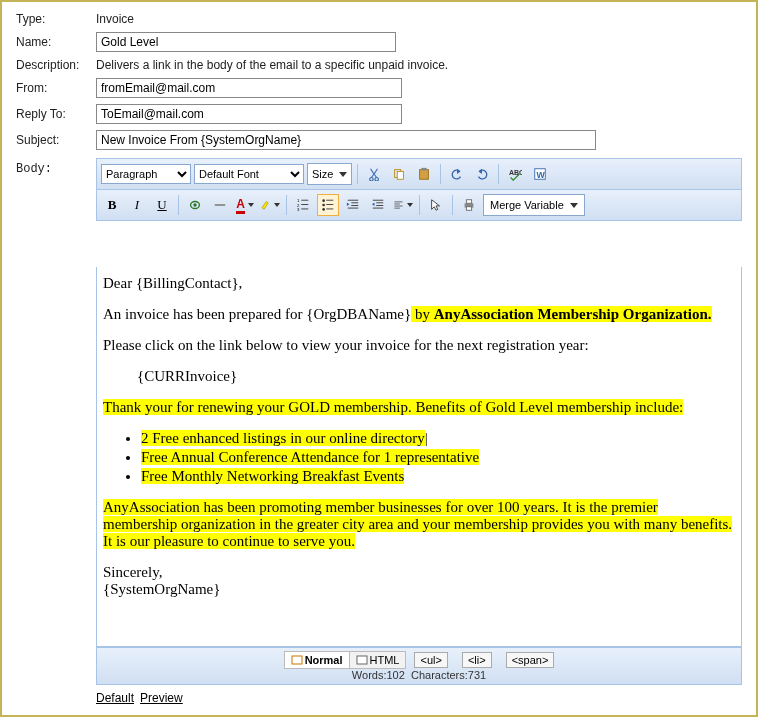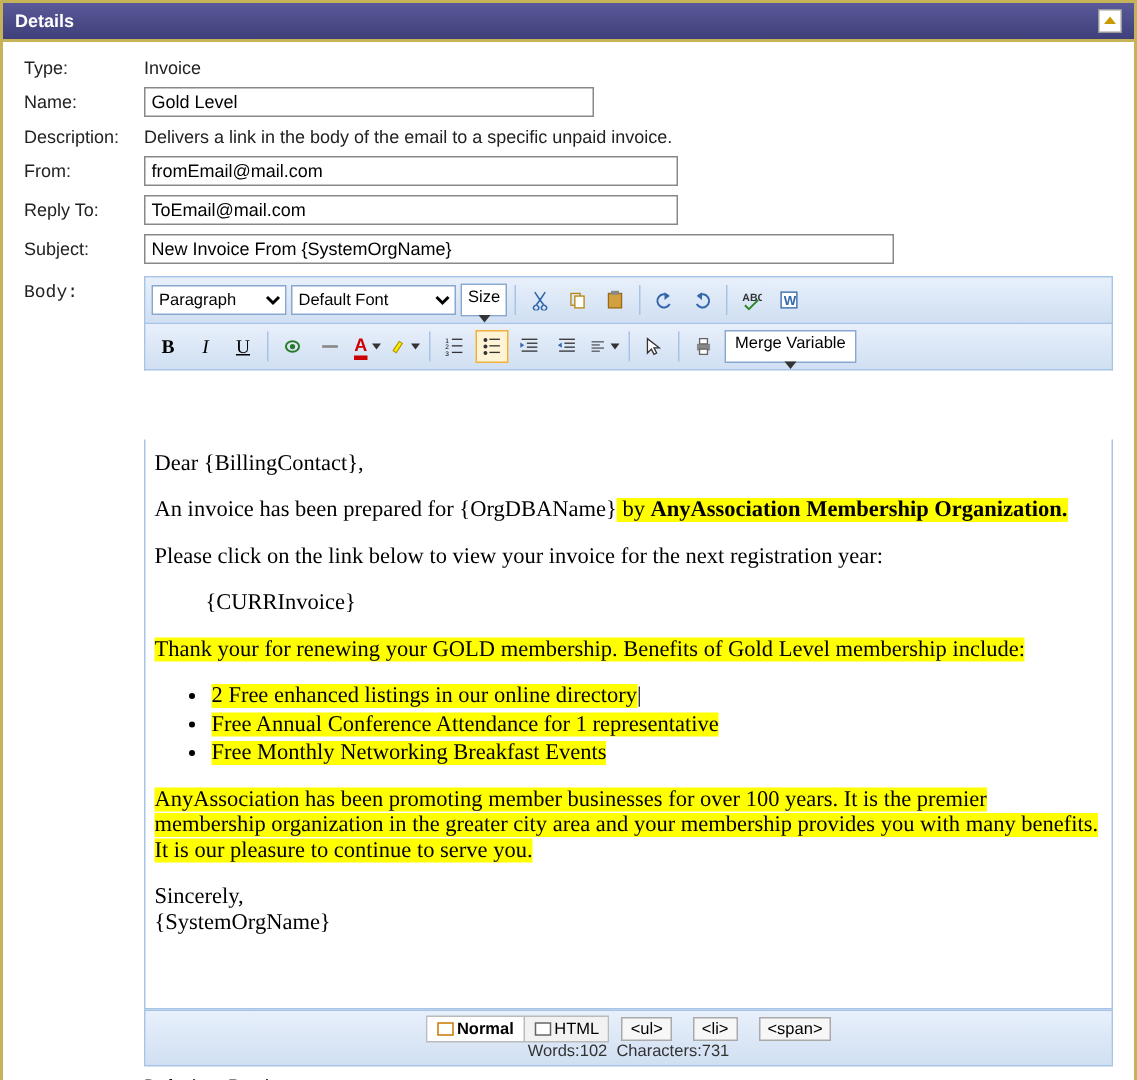--- a/index.html
+++ b/index.html
@@ -7,64 +7,56 @@
 .panel { border: 2px solid #c5b358; }
 .panel-header { background: linear-gradient(#5a5a9a, #3f3f7a); color: #fff; font-weight: bold; padding: 4px 8px; display: flex; justify-content: space-between; align-items: center; border-bottom: 2px solid #c5b358; }
 .collapse-btn { width: 16px; height: 16px; background: #fff; border: 1px solid #999; display: flex; align-items: center; justify-content: center; cursor: pointer; }
 .collapse-btn svg { width: 10px; height: 10px; }
 .panel-body { padding: 10px 14px 10px 14px; background: #fff; }
 .form-row { display: flex; align-items: center; margin-bottom: 6px; }
 .form-label { width: 80px; font-size: 12px; color: #222; }
 .form-value { font-size: 12px; color: #222; }
 .text-input { border: 1px solid #888; padding: 2px 4px; font-size: 12px; background: #fff; height: 20px; }
 .w-name { width: 300px; }
-.w-email { width: 356px; }
+.w-email { width: 306px; }
 .w-subject { width: 500px; }
 .toolbar-row { background: linear-gradient(#e8f0fb, #d0dff2); border: 1px solid #a7c3e6; padding: 4px 4px; display: flex; align-items: center; gap: 3px; }
 .toolbar-row.first { margin-top: 2px; }
 .tb-sep { width: 1px; height: 20px; background: #a7c3e6; margin: 0 2px; }
 .tb-select { border: 1px solid #88a8d0; background: #fff; font-size: 11px; height: 20px; }
 .tb-btn { width: 22px; height: 22px; border: 1px solid transparent; display: flex; align-items: center; justify-content: center; cursor: pointer; background: transparent; }
-.tb-merge { border: 1px solid #88a8d0; background: #fff; padding: 2px 6px; height: 22px; display: flex; align-items: center; font-size: 11px; gap: 6px; flex-direction: column; }
+.tb-merge { border: 1px solid #88a8d0; background: #fff; padding: 2px 6px; height: 22px; display: flex; align-items: center; font-size: 11px; gap: 6px; }
 .tb-merge .arrow-down { width: 0; height: 0; border-left: 4px solid transparent; border-right: 4px solid transparent; border-top: 5px solid #333; }
 .dd-arrow { width: 0; height: 0; border-left: 3px solid transparent; border-right: 3px solid transparent; border-top: 4px solid #333; display: inline-block; margin-left: 3px; vertical-align: middle; }
 .editor-area { border: 1px solid #a7c3e6; border-top: none; background: #fff; padding: 8px 6px; font-family: 'Times New Roman', serif; font-size: 15px; color: #000; min-height: 380px; margin-top: 46px; }
 .editor-area p { margin-bottom: 14px; }
 .editor-area ul { margin: 0 0 14px 22px; padding-left: 16px; }
 .editor-area li { margin-bottom: 2px; }
 .hl { background: #ffff00; }
 .indent1 { margin-left: 34px; }
 .footer-bar { border: 1px solid #a7c3e6; border-top: 1px solid #a7c3e6; background: linear-gradient(#e8f0fb, #d0dff2); padding: 3px 6px; display: flex; align-items: center; justify-content: space-between; font-size: 11px; flex-direction: column; }
 .footer-left { display: flex; align-items: center; gap: 8px; }
 .view-tabs { display: flex; gap: 0; border: 1px solid #bbb; }
 .view-tab { padding: 2px 6px; border-right: 1px solid #bbb; background: #f2f2f2; cursor: pointer; display: flex; align-items: center; gap: 2px; font-size: 11px; }
 .view-tab:last-child { border-right: none; }
 .view-tab.active { background: #fff; font-weight: bold; }
 .crumb-boxes { display: flex; gap: 14px; }
 .crumb { border: 1px solid #aaa; padding: 1px 5px; background: #f7f7f7; font-size: 11px; cursor: pointer; }
 .footer-right { font-size: 11px; color: #333; }
-.bottom-links { margin-top: 6px; margin-left: 80px; display: flex; gap: 18px; font-size: 12px; }
+.bottom-links { margin-top: 6px; margin-left: 80px; display: flex; gap: 6px; font-size: 12px; }
 .bottom-links a { color: #000; text-decoration: underline; cursor: pointer; }
 .body-row { display: flex; align-items: flex-start; }
 .body-row .form-label { padding-top: 6px; font-family: Liberation Mono, monospace; }
 .body-right { flex: 1; }
 .icon-svg { width: 14px; height: 14px; }
 </style>
 </head>
 <body>
 
 <div class="panel">
-  <div class="panel-header">
-    <span>Details</span>
-    <span class="collapse-btn">
-      <svg viewBox="0 0 10 10">
-          <polygon points="1,7 5,2 9,7" fill="#c99a00"></polygon>
-        </svg>
-    </span>
-  </div>
   <div class="panel-body">
 
     <div class="form-row">
       <div class="form-label">Type:</div>
       <div class="form-value">Invoice</div>
     </div>
 
     <div class="form-row">
       <div class="form-label">Name:</div>
       <input class="text-input w-name" value="Gold Level" style="">

